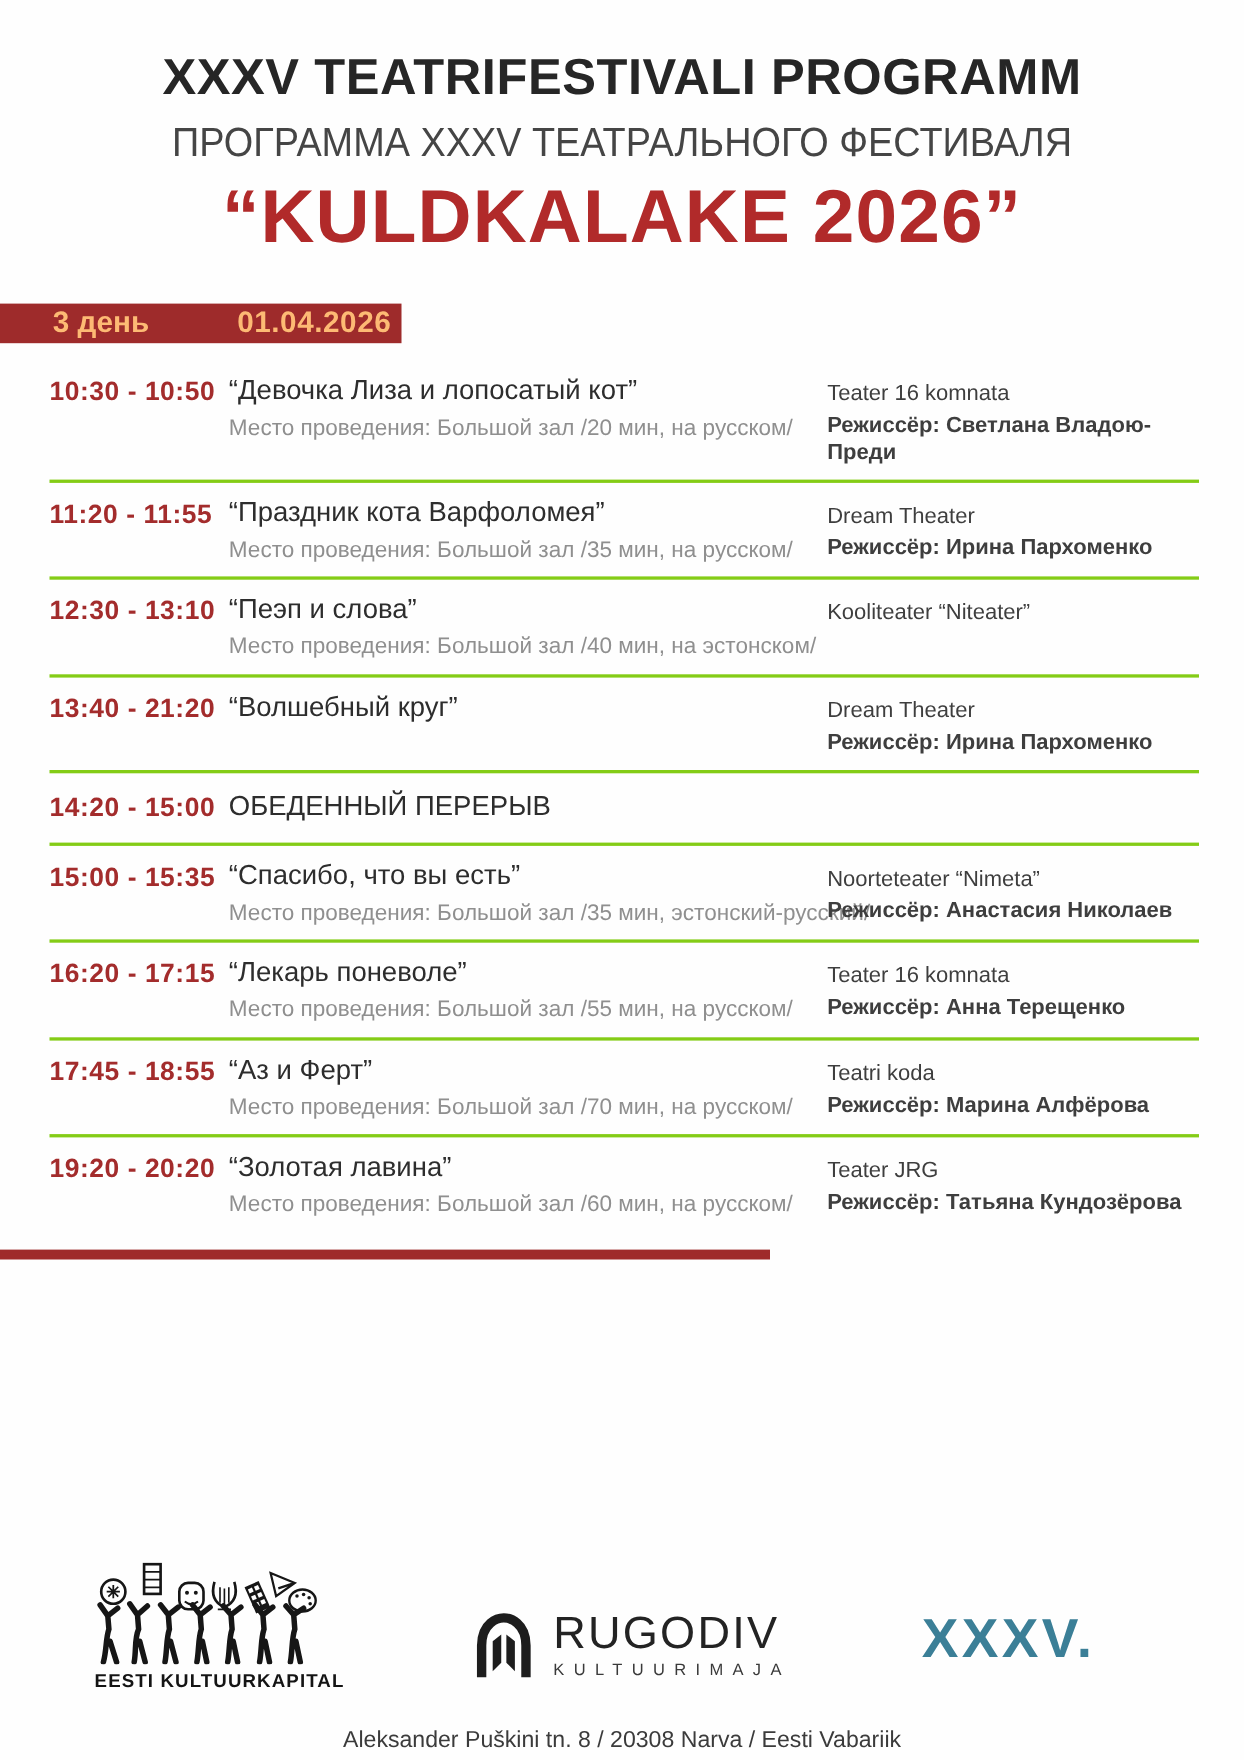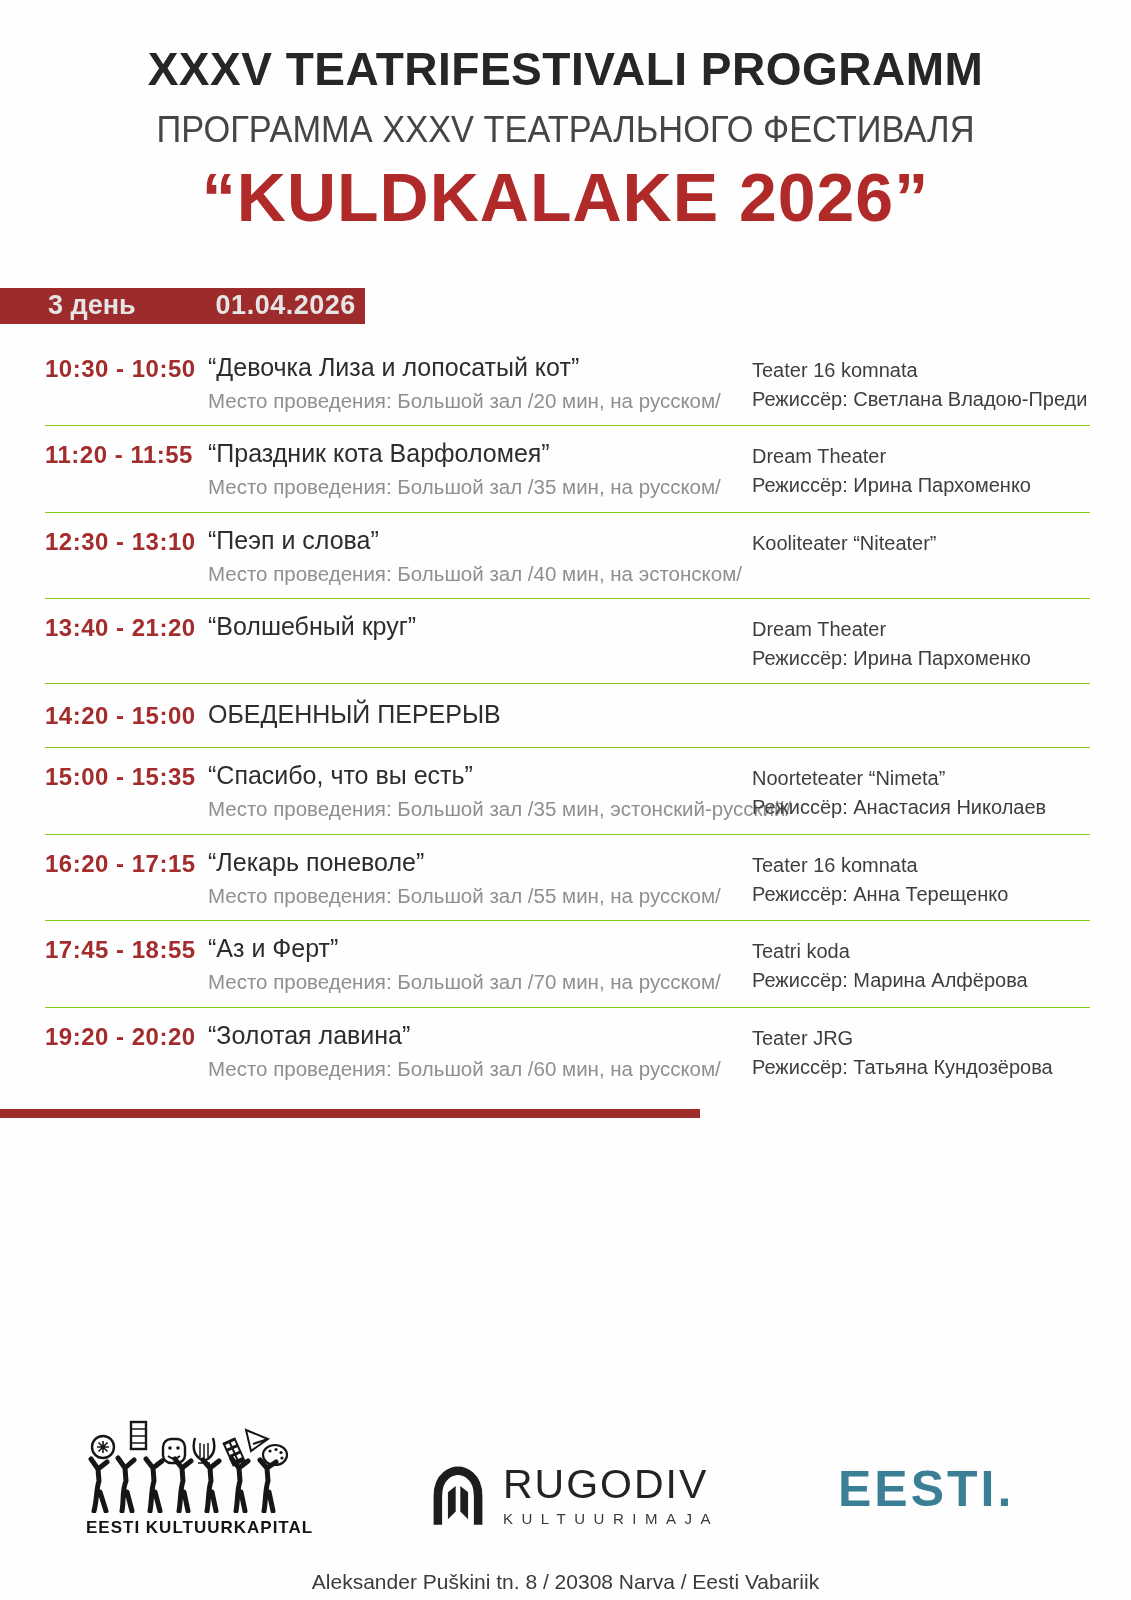--- a/index.html
+++ b/index.html
@@ -22,45 +22,45 @@
     margin-top:15px; font-size:37px; font-weight:400; color:#454545;
     transform:scaleX(0.93); transform-origin:center; line-height:1.1;
   }
   .title-fest {
     margin-top:12px; font-size:68px; font-weight:800; letter-spacing:1px;
     color:#b12a2a; line-height:1.05;
   }
 
   
   .banner {
-    margin-top:54px; width:365px; height:36px; background:#9e2b2b;
-    color:#e5e5e5; display:flex; align-items:center;
+    margin-top:42px; width:365px; height:36px; background:#9e2b2b;
+    color:#fdba74; display:flex; align-items:center;
     font-weight:700; font-size:27px;
   }
   .banner .day { margin-left:48px; }
   .banner .date { margin-left:80px; letter-spacing:0.5px; }
 
   
   .schedule { margin:16px 41px 0 45px; }
   .row {
     display:flex; align-items:flex-start;
-    padding:12px 0 13px; border-bottom:1px solid #84cc16;
+    padding:12px 0 13px; border-bottom:3px solid #84cc16;
   }
   .row:last-child { border-bottom:none; }
   .row.lunch { padding:15px 0 16px; }
   .time {
     width:163px; flex:none; color:#a32c2c; font-weight:700;
     font-size:24px; letter-spacing:0.5px; padding-top:3px; line-height:1.2;
   }
   .main { flex:1; min-width:0; }
   .show-title { font-size:25px; font-weight:400; color:#2d2d2d; line-height:1.2; }
   .venue { font-size:20.5px; color:#8f8f8f; margin-top:7px; white-space:nowrap; line-height:1.15; }
   .rightcol { width:338px; flex:none; padding-top:6px; }
   .theater { font-size:20px; color:#3e3e3e; line-height:1.2; }
-  .director { font-size:20px; color:#3e3e3e; margin-top:5px; line-height:1.2; }
+  .director { font-size:20px; color:#3e3e3e; margin-top:5px; line-height:1.2;font-weight:bold; }
 
   .end-bar { margin-top:16px; margin-left:0; width:700px; height:9px; background:#9f2b2b; }
 
   
   .logo-ekk { position:absolute; left:86px; top:1374px; width:204px; text-align:center; }
   .ekk-label { font-size:17px; font-weight:700; letter-spacing:1px; color:#141414; margin-top:1px; white-space:nowrap; }
 
   .logo-rugodiv { position:absolute; left:427px; top:1420px; display:flex; align-items:flex-end; }
   .rugodiv-text { margin-left:14px; }
   .rugodiv-name { font-size:41px; font-weight:500; color:#232323; letter-spacing:2px; line-height:1; }
@@ -248,20 +248,20 @@
       <path d="M14,77 V40 C14,13 33,7.5 40,7.5 C47,7.5 66,13 66,40 V77" stroke="#1d1d1d" stroke-width="11" fill="none"></path>
       <path d="M27,35 L37,27 L37,60 L27,70 Z" fill="#1d1d1d"></path>
       <path d="M53,35 L43,27 L43,60 L53,70 Z" fill="#1d1d1d"></path>
     </svg>
     <div class="rugodiv-text">
       <div class="rugodiv-name">RUGODIV</div>
       <div class="rugodiv-sub">KULTUURIMAJA</div>
     </div>
   </div>
 
-  <div class="logo-narva">EESTI.</div>
+  <div class="logo-narva">XXXV.</div>
 
   <div class="footer-text">
     <div>Aleksander Puškini tn. 8 / 20308 Narva / Eesti Vabariik</div>
     <div>Info (vaht, kassa): +372 35 73404 / info@rugodiv.ee / www.rugodiv.ee</div>
   </div>
 
 </div>
 
 </body></html>

